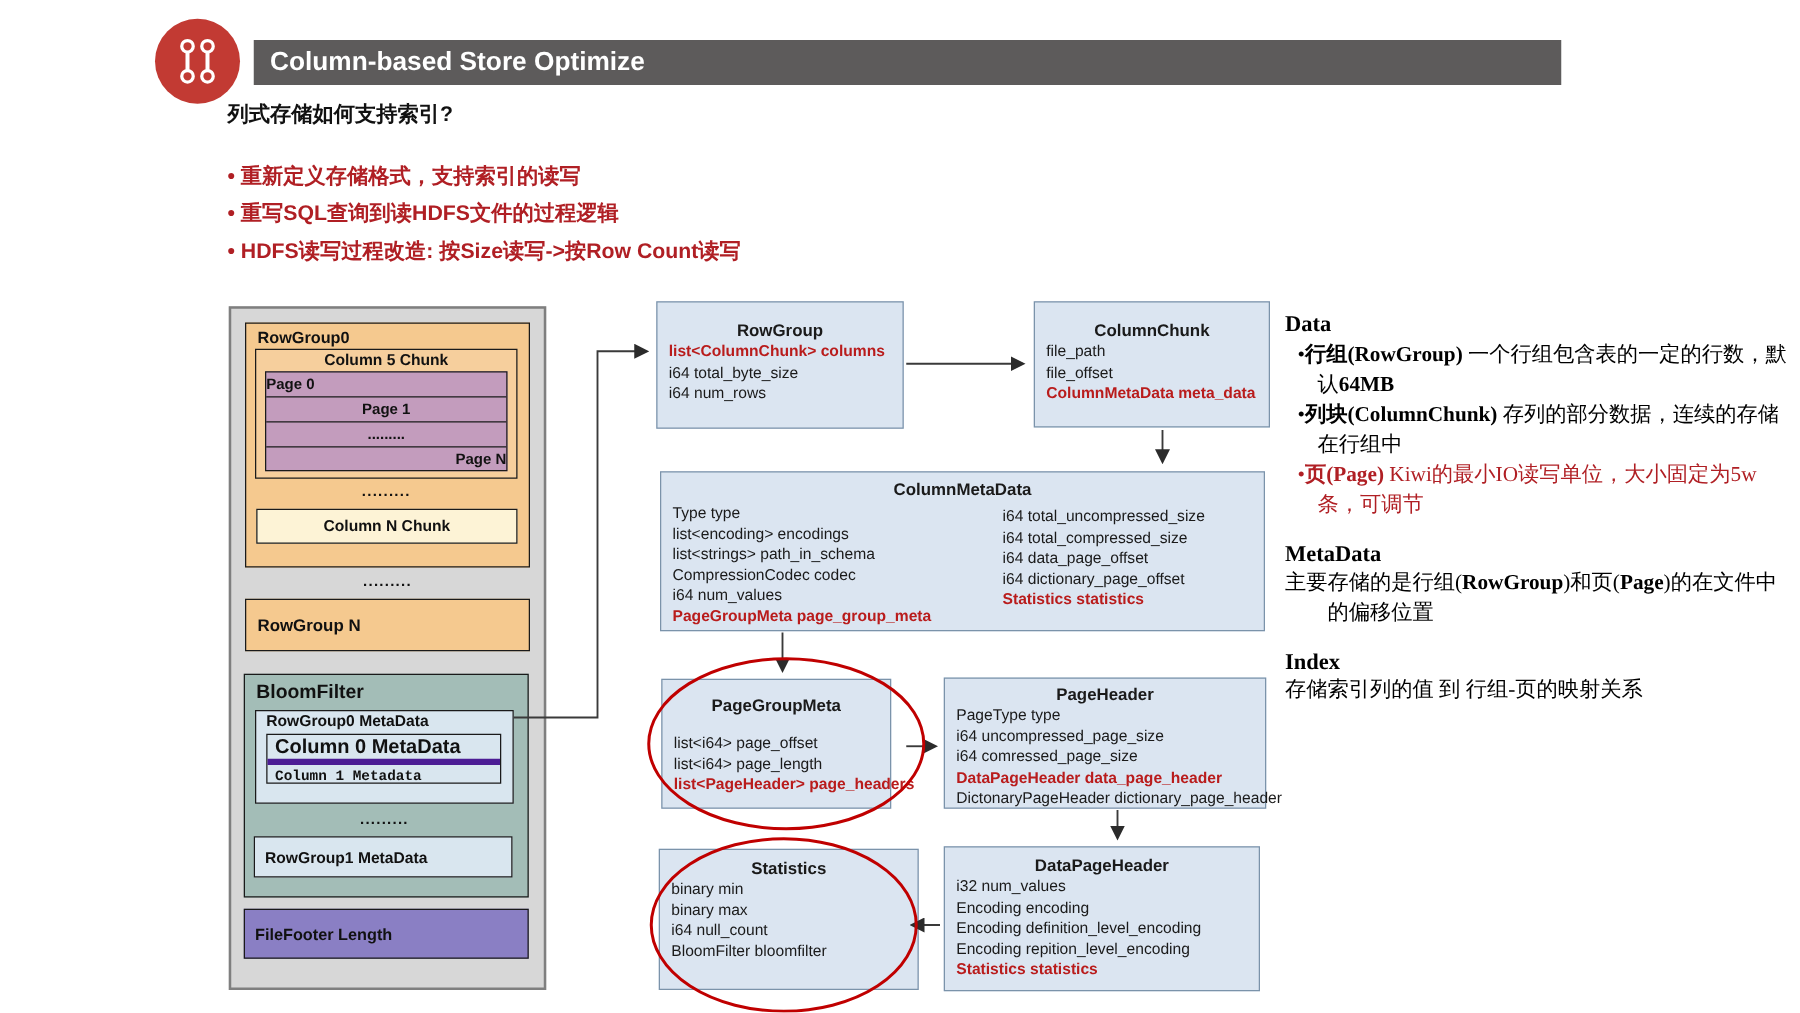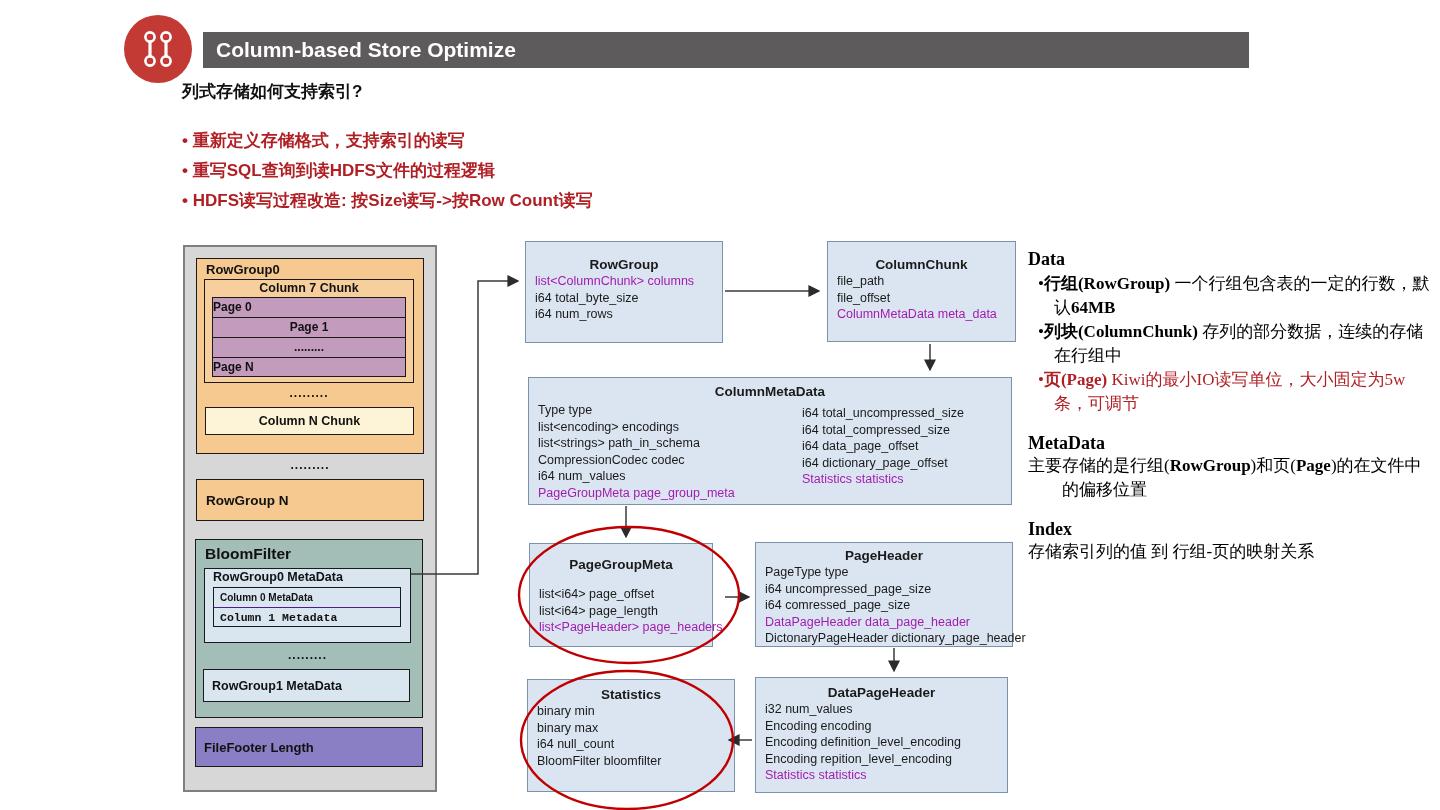--- a/index.html
+++ b/index.html
@@ -23,21 +23,21 @@
   
   .lbox{box-sizing:border-box;border:1px solid #1a1a1a;font-size:12.5px;color:#111;}
   .container-gray{left:183px;top:245px;width:254px;height:547px;background:#d7d7d7;
                   border:2px solid #7f7f7f;box-sizing:border-box;}
   .dots-row{text-align:center;font-weight:bold;font-size:12px;color:#111;letter-spacing:1px;}
 
   
   .struct{box-sizing:border-box;background:#dbe5f1;border:1.6px solid #7b93aa;color:#1a1a1a;}
   .struct .t{font-weight:bold;text-align:center;font-size:13.5px;line-height:17px;}
   .struct .f{padding:0 9px;line-height:16.5px;font-size:12.5px;white-space:nowrap;}
-  .hl{color:#a21caf;font-weight:normal;}
+  .hl{color:#b91c1c;font-weight:bold;}
 
   
   .notes{font-family:"Liberation Serif",serif;color:#000;}
   .notes .h{font-weight:bold;font-size:18px;}
   .note-list{margin:2px 0 0 0;padding:0;list-style:none;}
   .note-list li{font-size:17px;line-height:24px;padding-left:26px;text-indent:-16px;}
   .note-list li::before{content:"•";}
   .note-body{font-size:17px;line-height:24px;padding-left:34px;text-indent:-34px;}
   .red{color:#b01f24;}
   b.seg{font-weight:bold;}
@@ -69,41 +69,41 @@
   <li>重写SQL查询到读HDFS文件的过程逻辑</li>
   <li>HDFS读写过程改造: 按Size读写-&gt;按Row Count读写</li>
 </ul>
 
 <div class="abs container-gray"></div>
 
 <div class="abs lbox" style="left:196px;top:258px;width:228px;height:196px;background:#f5c98f;">
   <div style="font-weight:bold;font-size:13px;padding:3px 9px;">RowGroup0</div>
 </div>
 <div class="abs lbox" style="left:204px;top:279px;width:210px;height:104px;background:#f6cf9d;">
-  <div style="font-weight:bold;font-size:12.5px;text-align:center;padding-top:1px;">Column 7 Chunk</div>
+  <div style="font-weight:bold;font-size:12.5px;text-align:center;padding-top:1px;">Column 5 Chunk</div>
 </div>
 <div class="abs lbox" style="left:212px;top:297px;width:194px;height:80px;background:#c39cbd;">
   <div style="height:19px;line-height:19px;font-weight:bold;font-size:12px;border-bottom:1px solid #1a1a1a;">Page 0</div>
   <div style="height:19px;line-height:19px;text-align:center;font-weight:bold;font-size:12px;border-bottom:1px solid #1a1a1a;">Page 1</div>
   <div style="height:19px;line-height:19px;text-align:center;font-weight:bold;font-size:12px;border-bottom:1px solid #1a1a1a;">.........</div>
-  <div style="height:19px;line-height:19px;text-align:left;font-weight:bold;font-size:12px;">Page N</div>
+  <div style="height:19px;line-height:19px;text-align:right;font-weight:bold;font-size:12px;">Page N</div>
 </div>
 <div class="abs dots-row" style="left:204px;top:386px;width:210px;">.........</div>
 <div class="abs lbox" style="left:205px;top:407px;width:209px;height:28px;background:#fdf3d6;line-height:26px;text-align:center;font-weight:bold;">Column N Chunk</div>
 <div class="abs dots-row" style="left:196px;top:458px;width:228px;">.........</div>
 <div class="abs lbox" style="left:196px;top:479px;width:228px;height:42px;background:#f5c98f;font-weight:bold;font-size:13.5px;line-height:42px;padding-left:9px;">RowGroup N</div>
 
 <div class="abs lbox" style="left:195px;top:539px;width:228px;height:179px;background:#a3bdb7;">
   <div style="font-weight:bold;font-size:15.5px;padding:5px 9px;">BloomFilter</div>
 </div>
 <div class="abs lbox" style="left:204px;top:568px;width:207px;height:75px;background:#d9e6ef;">
   <div style="font-weight:bold;font-size:12.5px;padding:1px 8px;">RowGroup0 MetaData</div>
 </div>
 <div class="abs lbox" style="left:213px;top:587px;width:188px;height:40px;background:#d9e6ef;">
-  <div style="height:19px;line-height:19px;font-weight:bold;font-size:10px;padding-left:6px;border-bottom:1px solid #4c1d95;">Column 0  MetaData</div>
+  <div style="height:19px;line-height:19px;font-weight:bold;font-size:16px;padding-left:6px;border-bottom:5px solid #4c1d95;">Column 0  MetaData</div>
   <div style="height:19px;line-height:19px;font-weight:bold;font-size:11.5px;padding-left:6px;font-family:Liberation Mono, monospace;">Column 1  Metadata</div>
 </div>
 <div class="abs dots-row" style="left:204px;top:648px;width:207px;">.........</div>
 <div class="abs lbox" style="left:203px;top:669px;width:207px;height:33px;background:#d9e6ef;font-weight:bold;font-size:12.5px;line-height:33px;padding-left:8px;">RowGroup1 MetaData</div>
 <div class="abs lbox" style="left:195px;top:727px;width:228px;height:40px;background:#8a7fc4;font-weight:bold;font-size:13px;line-height:40px;padding-left:8px;">FileFooter Length</div>
 
 <div class="abs struct" style="left:525px;top:241px;width:198px;height:102px;padding-top:14px;">
   <div class="t">RowGroup</div>
   <div class="f hl">list&lt;ColumnChunk&gt; columns</div>
   <div class="f">i64 total_byte_size</div>

